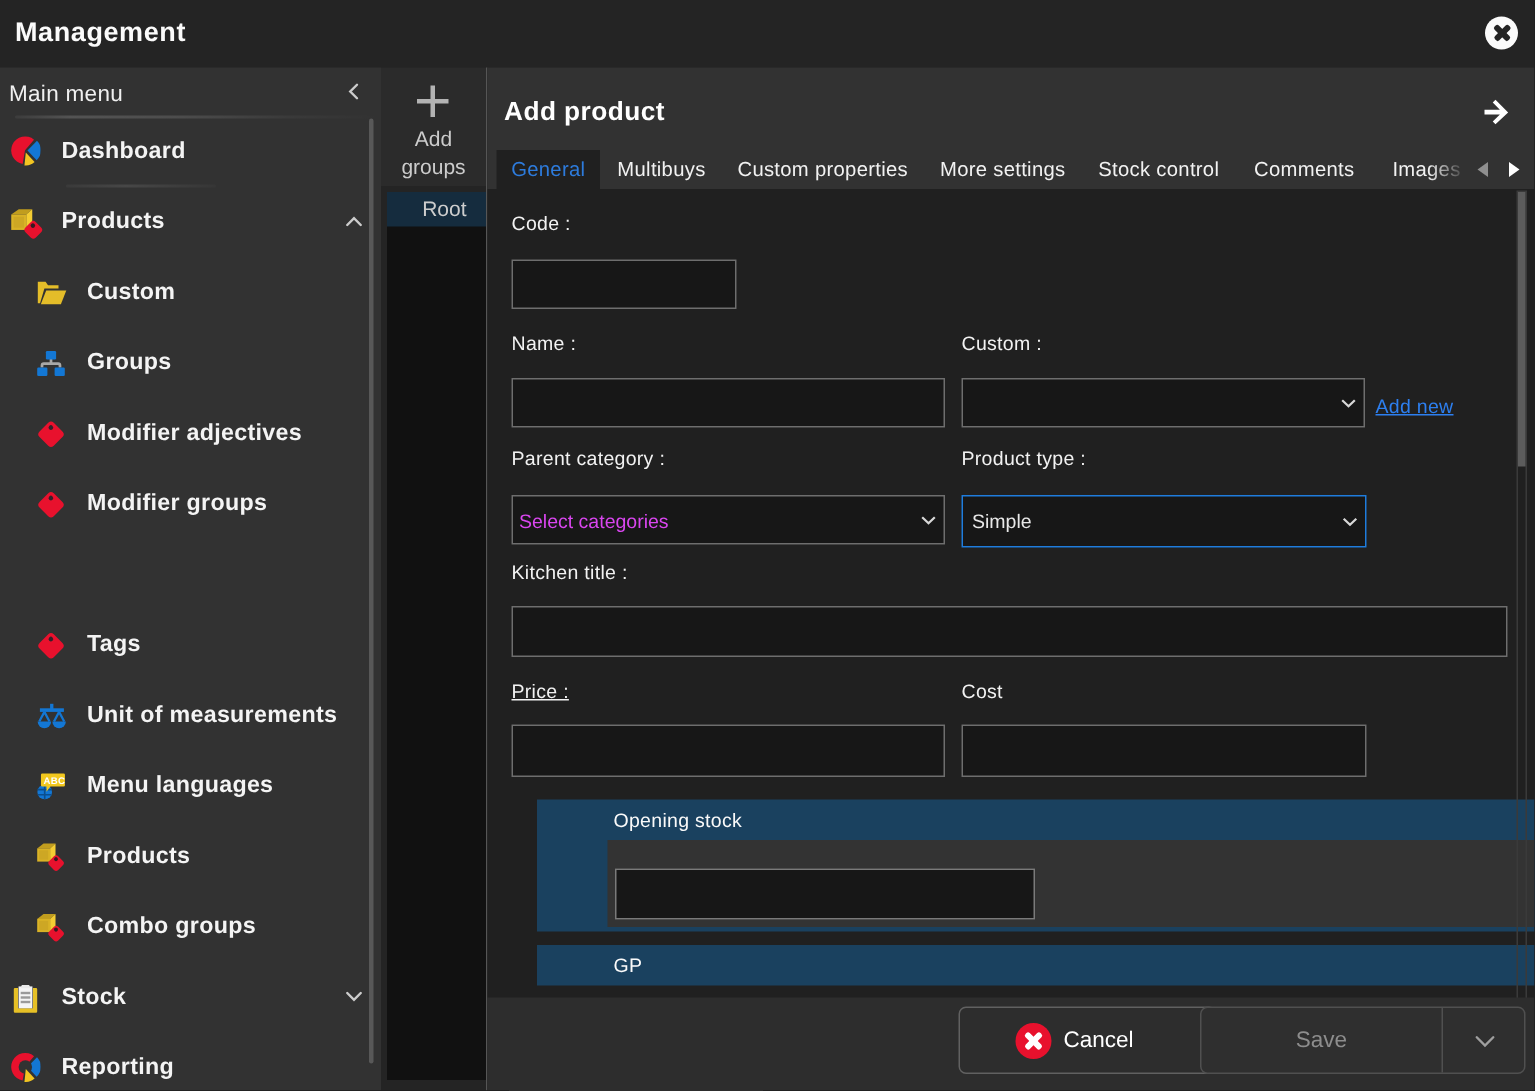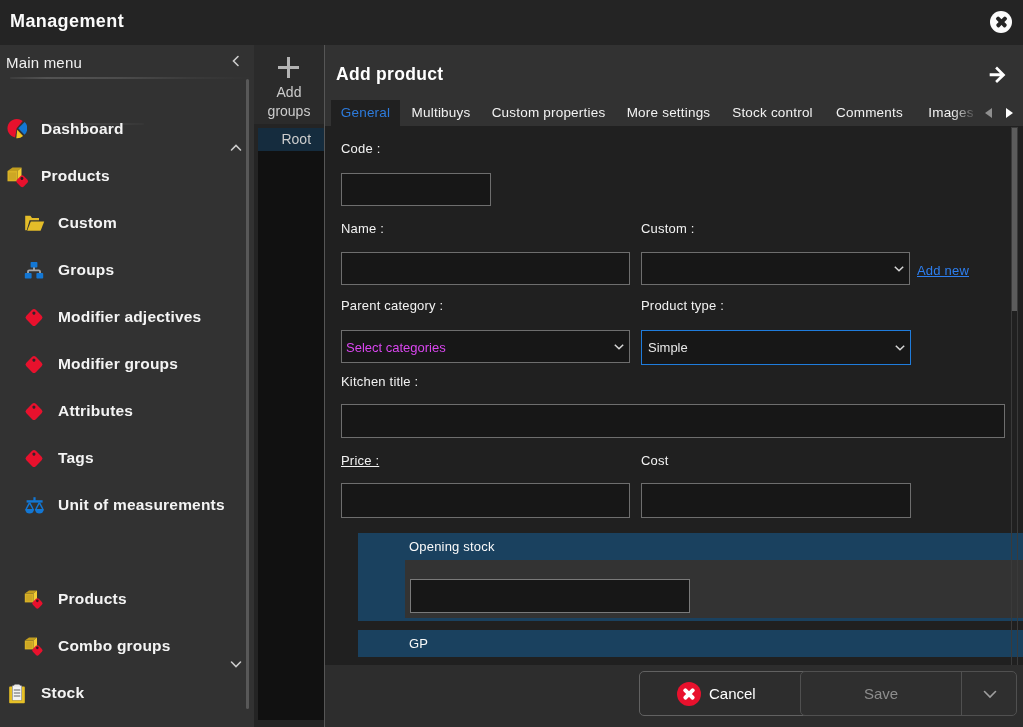--- a/index.html
+++ b/index.html
@@ -13,21 +13,21 @@
   #topbar .title { position:absolute; left:10px; top:11px; font-size:18px; font-weight:bold; color:#fbfbfb; letter-spacing:.4px; }
   #closebtn { position:absolute; left:990px; top:11px; width:22px; height:22px; border-radius:50%; background:#fbfbfb; }
   #closebtn .x1,#closebtn .x2 { position:absolute; left:4.5px; top:9.4px; width:13px; height:3.6px; background:#242424; border-radius:1.5px; }
   #closebtn .x1 { transform:rotate(45deg); }
   #closebtn .x2 { transform:rotate(-45deg); }
 
   
   #sidebar { left:0; top:45px; width:254px; height:682px; background:#323232; overflow:hidden; }
   #sidebar .hdr { position:absolute; left:6px; top:9px; font-size:15px; color:#f0f0f0; letter-spacing:.2px; }
   .sep { position:absolute; height:2px; border-radius:1px; }
-  .item { position:absolute; left:0; width:254px; height:24px; color:#f4f4f4; font-size:15.5px; font-weight:bold; letter-spacing:.2px;margin-top:28px; }
+  .item { position:absolute; left:0; width:254px; height:24px; color:#f4f4f4; font-size:15.5px; font-weight:bold; letter-spacing:.2px; }
   .item .txt { position:absolute; top:3px; }
   .item.top .txt { left:41px; }
   .item.sub .txt { left:58px; }
   .item .ic { position:absolute; top:1px; }
   .item.top .ic { left:7px; }
   .item.sub .ic { left:24px; }
   .chev { position:absolute; left:229px; width:14px; height:14px; }
   #sbscroll { position:absolute; left:246px; top:34px; width:3px; height:630px; background:#585858; border-radius:2px; }
 
   
@@ -161,29 +161,20 @@
     <div class="item sub" style="top:279px;">
       <svg class="ic" style="top:1.5px;" width="20" height="21" viewBox="0 0 20 21">
         <g transform="rotate(-45 10 10.5)">
             <rect x="3.3" y="3.8" width="13.4" height="13.4" rx="2.6" fill="#e8112d"></rect>
             <circle cx="13.1" cy="7.3" r="1.55" fill="#33222a"></circle>
           </g>
       </svg>
       <div class="txt">Modifier groups</div>
     </div>
 
-    <div class="item sub" style="top:326px;">
-      <svg class="ic" style="top:1.5px;" width="20" height="21" viewBox="0 0 20 21">
-        <g transform="rotate(-45 10 10.5)">
-            <rect x="3.3" y="3.8" width="13.4" height="13.4" rx="2.6" fill="#e8112d"></rect>
-            <circle cx="13.1" cy="7.3" r="1.55" fill="#33222a"></circle>
-          </g>
-      </svg>
-      <div class="txt">Attributes</div>
-    </div>
 
     <div class="item sub" style="top:373px;">
       <svg class="ic" style="top:1.5px;" width="20" height="21" viewBox="0 0 20 21">
         <g transform="rotate(-45 10 10.5)">
             <rect x="3.3" y="3.8" width="13.4" height="13.4" rx="2.6" fill="#e8112d"></rect>
             <circle cx="13.1" cy="7.3" r="1.55" fill="#33222a"></circle>
           </g>
       </svg>
       <div class="txt">Tags</div>
     </div>
@@ -193,20 +184,29 @@
         <rect x="9.4" y="2.2" width="2.2" height="3.6" fill="#1377d4"></rect>
         <rect x="2.6" y="5.2" width="16" height="2.4" fill="#1377d4"></rect>
         <path d="M5.6 7.6 L2.2 14 M5.6 7.6 L9 14" stroke="#1377d4" stroke-width="1.5" fill="none"></path>
         <path d="M1.1 14 A4.5 4.5 0 0 0 10.1 14 Z" fill="#1377d4"></path>
         <path d="M15.4 7.6 L12 14 M15.4 7.6 L18.8 14" stroke="#1377d4" stroke-width="1.5" fill="none"></path>
         <path d="M10.9 14 A4.5 4.5 0 0 0 19.9 14 Z" fill="#1377d4"></path>
       </svg>
       <div class="txt">Unit of measurements</div>
     </div>
 
+    <div class="item sub" style="top:467px;">
+      <svg class="ic" style="top:1px;" width="21" height="22" viewBox="0 0 21 22">
+        <circle cx="5.8" cy="15" r="4.9" fill="#1377d4"></circle>
+        <path d="M1 13.4 L10.6 13.4 M1.2 16.8 L10.4 16.8 M5.8 10.1 L5.8 19.9" stroke="#0b4f8f" stroke-width="1.1"></path>
+        <path d="M4.2 2.6 L18.4 2.6 Q19.3 2.6 19.3 3.5 L19.3 10.5 Q19.3 11.4 18.4 11.4 L9.6 11.4 L7 14.9 L7 11.4 L4.2 11.4 Q3.3 11.4 3.3 10.5 L3.3 3.5 Q3.3 2.6 4.2 2.6 Z" fill="#f2c81e"></path>
+        <text x="5" y="9.7" font-family="Liberation Sans, sans-serif" font-size="6.4" font-weight="bold" fill="#ffffff">ABC</text>
+      </svg>
+      <div class="txt">Menu languages</div>
+    </div>
 
     <div class="item sub" style="top:514px;">
       <svg class="ic" style="top:1.5px;" width="20" height="21" viewBox="0 0 20 21">
         <polygon points="0.8,4.6 5,1.4 13,1.4 9.4,4.6" fill="#c19d1e"></polygon>
         <polygon points="9.4,4.6 13,1.4 13,9.8 9.4,13.2" fill="#f4cd33"></polygon>
         <rect x="0.8" y="4.6" width="8.6" height="8.8" fill="#d9b226"></rect>
         <rect x="2.1" y="5.9" width="6" height="6.2" fill="#cda724"></rect>
         <g transform="rotate(-45 13.4 14.4)">
           <rect x="9.2" y="10.2" width="8.4" height="8.4" rx="2" fill="#e8112d"></rect>
           <circle cx="15.2" cy="12.5" r="1.3" fill="#351a22"></circle>

